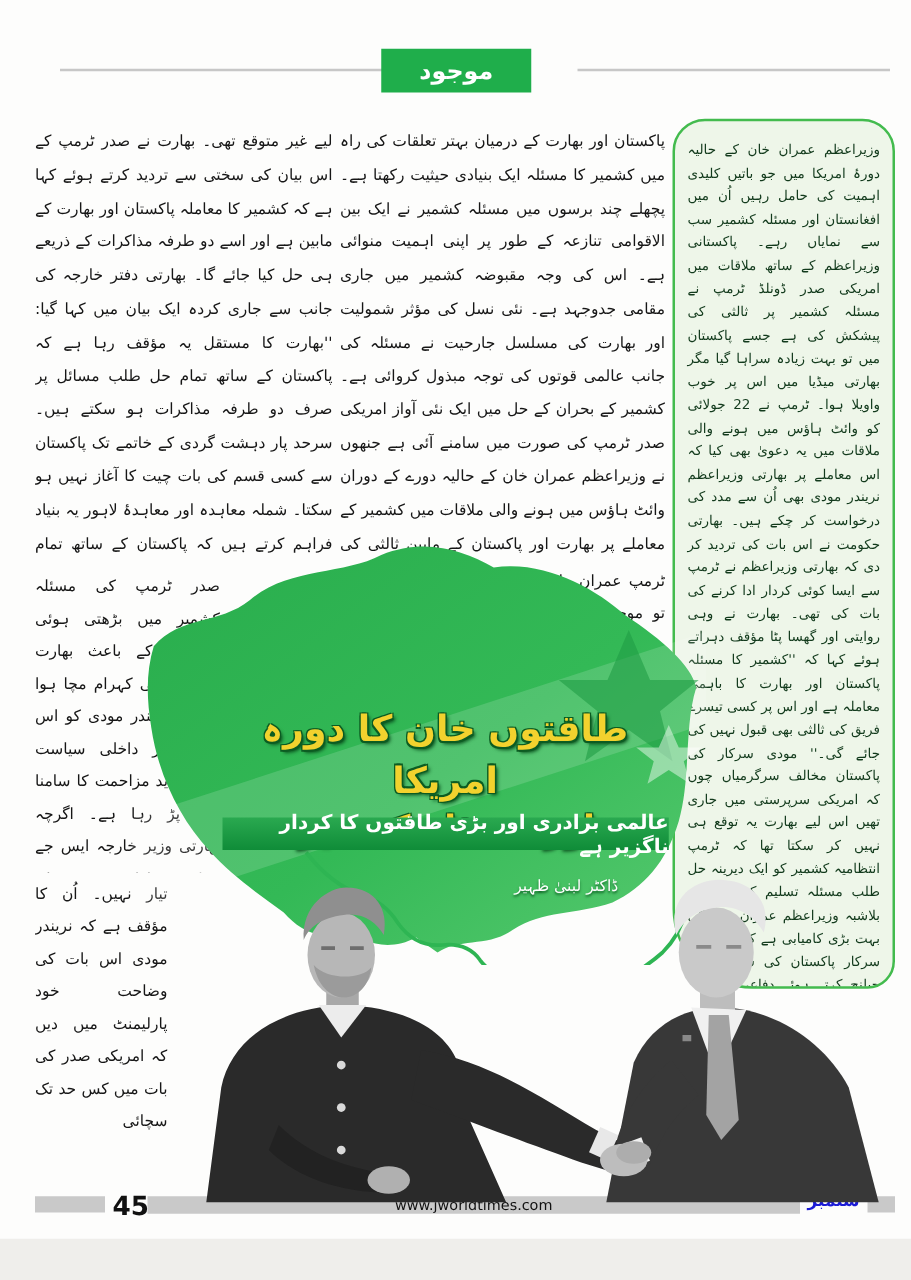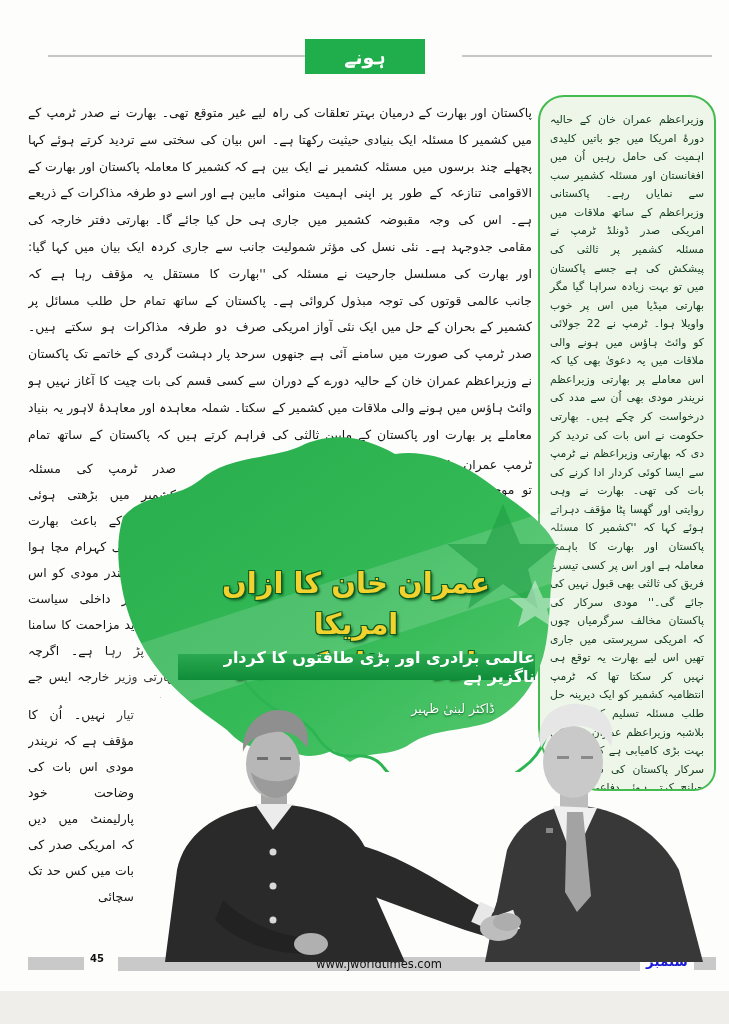--- a/index.html
+++ b/index.html
@@ -43,31 +43,31 @@
             display:flex;align-items:center;justify-content:center;direction:rtl;}
   .author{position:absolute;left:393px;top:701px;width:120px;z-index:5;color:#ffffff;
           font-size:12.5px;font-weight:normal;direction:rtl;text-align:center;text-shadow:0 1px 2px #0a5c20;}
 
   
   .f-bar{position:absolute;top:957px;height:13px;background:#c9c9c9;}
   .f-bar.b1{left:28px;width:56px;}
   .f-bar.b2{left:118px;width:522px;height:14px;display:flex;align-items:center;justify-content:center;
             font-size:11.5px;color:#111;}
   .f-bar.b3{left:694px;width:22px;}
-  .f-num{position:absolute;left:90px;top:953px;font-size:10px;font-weight:bold;color:#111;}
+  .f-num{position:absolute;left:90px;top:953px;font-size:21px;font-weight:bold;color:#111;}
   .f-month{position:absolute;left:646px;top:953px;font-size:13.5px;font-weight:bold;color:#1b1bd6;direction:rtl;}
 </style>
 </head>
 <body>
 
 <div class="page">
 
   <div class="rule left"></div>
   <div class="rule right"></div>
-  <div class="badge">ہونے</div>
+  <div class="badge">موجود</div>
 
   <div class="col col-left-1 urdu">لیے غیر متوقع تھی۔ بھارت نے صدر ٹرمپ کے اس بیان کی سختی سے تردید کرتے ہوئے کہا ہے کہ کشمیر کا معاملہ پاکستان اور بھارت کے مابین ہے اور اسے دو طرفہ مذاکرات کے ذریعے ہی حل کیا جائے گا۔ بھارتی دفتر خارجہ کی جانب سے جاری کردہ ایک بیان میں کہا گیا: ''بھارت کا مستقل یہ مؤقف رہا ہے کہ پاکستان کے ساتھ تمام حل طلب مسائل پر صرف دو طرفہ مذاکرات ہو سکتے ہیں۔ سرحد پار دہشت گردی کے خاتمے تک پاکستان سے کسی قسم کی بات چیت کا آغاز نہیں ہو سکتا۔ شملہ معاہدہ اور معاہدۂ لاہور یہ بنیاد فراہم کرتے ہیں کہ پاکستان کے ساتھ تمام مسائل دو طرفہ رہیں گے۔'' بعد ازاں یکم اگست کو صدر ٹرمپ نے ثالثی کی پیشکش دہرائی تاہم بھارت نے اسے ایک مرتبہ پھر مسترد کر دیا تھا۔</div>
   <div class="col col-left-2 urdu">صدر ٹرمپ کی مسئلہ کشمیر میں بڑھتی ہوئی دلچسپی کے باعث بھارت میں سیاسی کہرام مچا ہوا ہے اور نریندر مودی کو اس مسئلہ پر داخلی سیاست میں شدید مزاحمت کا سامنا کرنا پڑ رہا ہے۔ اگرچہ بھارتی وزیر خارجہ ایس جے شنکر نے پارلیمنٹ میں بیان دیا کہ بھارت نے امریکی صدر ٹرمپ کو مسئلہ کشمیر پر ثالث بننے کی درخواست نہیں کی مگر حزب اختلاف اُن کی کوئی بات سننے کو</div>
   <div class="col col-left-3 urdu">تیار نہیں۔ اُن کا مؤقف ہے کہ نریندر مودی اس بات کی وضاحت خود پارلیمنٹ میں دیں کہ امریکی صدر کی بات میں کس حد تک سچائی</div>
   <div class="col col-mid-1 urdu">پاکستان اور بھارت کے درمیان بہتر تعلقات کی راہ میں کشمیر کا مسئلہ ایک بنیادی حیثیت رکھتا ہے۔ پچھلے چند برسوں میں مسئلہ کشمیر نے ایک بین الاقوامی تنازعہ کے طور پر اپنی اہمیت منوائی ہے۔ اس کی وجہ مقبوضہ کشمیر میں جاری مقامی جدوجہد ہے۔ نئی نسل کی مؤثر شمولیت اور بھارت کی مسلسل جارحیت نے مسئلہ کی جانب عالمی قوتوں کی توجہ مبذول کروائی ہے۔ کشمیر کے بحران کے حل میں ایک نئی آواز امریکی صدر ٹرمپ کی صورت میں سامنے آئی ہے جنھوں نے وزیراعظم عمران خان کے حالیہ دورے کے دوران وائٹ ہاؤس میں ہونے والی ملاقات میں کشمیر کے معاملے پر بھارت اور پاکستان کے مابین ثالثی کی پیشکش کی تھی۔ اُنھوں نے یہ بھی کہا تھا کہ بھارتی وزیراعظم نے بھی اُنھیں بطور ثالث کردار ادا کرنے کی درخواست کی تھی۔</div>
   <div class="col col-mid-2 urdu">ٹرمپ عمران ملاقات سے قبل یہ امکان تو موجود تھا کہ اس میں پاک بھارت مسائل پر بات ہو سکتی ہے مگر امریکا کی جانب سے مسئلہ کشمیر پر ثالثی کی پیشکش کم و بیش سبھی کے</div>
 
   <div class="sidebar">
     <div class="urdu-small">وزیراعظم عمران خان کے حالیہ دورۂ امریکا میں جو باتیں کلیدی اہمیت کی حامل رہیں اُن میں افغانستان اور مسئلہ کشمیر سب سے نمایاں رہے۔ پاکستانی وزیراعظم کے ساتھ ملاقات میں امریکی صدر ڈونلڈ ٹرمپ نے مسئلہ کشمیر پر ثالثی کی پیشکش کی ہے جسے پاکستان میں تو بہت زیادہ سراہا گیا مگر بھارتی میڈیا میں اس پر خوب واویلا ہوا۔ ٹرمپ نے 22 جولائی کو وائٹ ہاؤس میں ہونے والی ملاقات میں یہ دعویٰ بھی کیا کہ اس معاملے پر بھارتی وزیراعظم نریندر مودی بھی اُن سے مدد کی درخواست کر چکے ہیں۔ بھارتی حکومت نے اس بات کی تردید کر دی کہ بھارتی وزیراعظم نے ٹرمپ سے ایسا کوئی کردار ادا کرنے کی بات کی تھی۔ بھارت نے وہی روایتی اور گھسا پٹا مؤقف دہراتے ہوئے کہا کہ ''کشمیر کا مسئلہ پاکستان اور بھارت کا باہمی معاملہ ہے اور اس پر کسی تیسرے فریق کی ثالثی بھی قبول نہیں کی جائے گی۔'' مودی سرکار کی پاکستان مخالف سرگرمیاں چوں کہ امریکی سرپرستی میں جاری تھیں اس لیے بھارت یہ توقع ہی نہیں کر سکتا تھا کہ ٹرمپ انتظامیہ کشمیر کو ایک دیرینہ حل طلب مسئلہ تسلیم کر لے گی۔ بلاشبہ وزیراعظم عمران خان کی بہت بڑی کامیابی ہے کہ آج مودی سرکار پاکستان کی سالمیت کو چیلنج کرتے ہوئے دفاعی پوزیشن پر آنے اور اپنے زخم چاٹنے پر مجبور ہو گئی ہے جب کہ وزیراعظم پاکستان ٹرمپ انتظامیہ کو اس امر پر قائل کرنے میں کامیاب ہو گئے کہ مسئلہ کشمیر حل کیے بغیر خطے میں امن کا قیام ممکن نہیں۔</div>
   </div>
@@ -122,21 +122,21 @@
         <rect x="441" y="128" width="7" height="5" fill="#888888"></rect>
         <path fill="#383838" d="M 432,148 C 408,168 394,192 388,214 L 414,234 C 422,212 434,192 454,176 Z"></path>
         <rect x="396" y="212" width="16" height="20" fill="#efefef" transform="rotate(-20 404 222)"></rect>
         <ellipse cx="394" cy="228" rx="19" ry="13" fill="#bdbdbd"></ellipse>
         <ellipse cx="402" cy="222" rx="14" ry="9" fill="#adadad"></ellipse>
       </g>
     </svg>
   </div>
 
   <div class="headline">
-    <div class="l1">عمران خان کا ازاں امریکا</div>
+    <div class="l1">طاقتوں خان کا دورہ امریکا</div>
     <div class="l2">اور مسئلہ کشمیر</div>
   </div>
   <div class="subtitle">عالمی برادری اور بڑی طاقتوں کا کردار ناگزیر ہے</div>
   <div class="author">ڈاکٹر لبنیٰ ظہیر</div>
 
   <div class="f-bar b1"></div>
   <div class="f-num">45</div>
   <div class="f-bar b2">
     <span>www.jworldtimes.com</span>
   </div>

